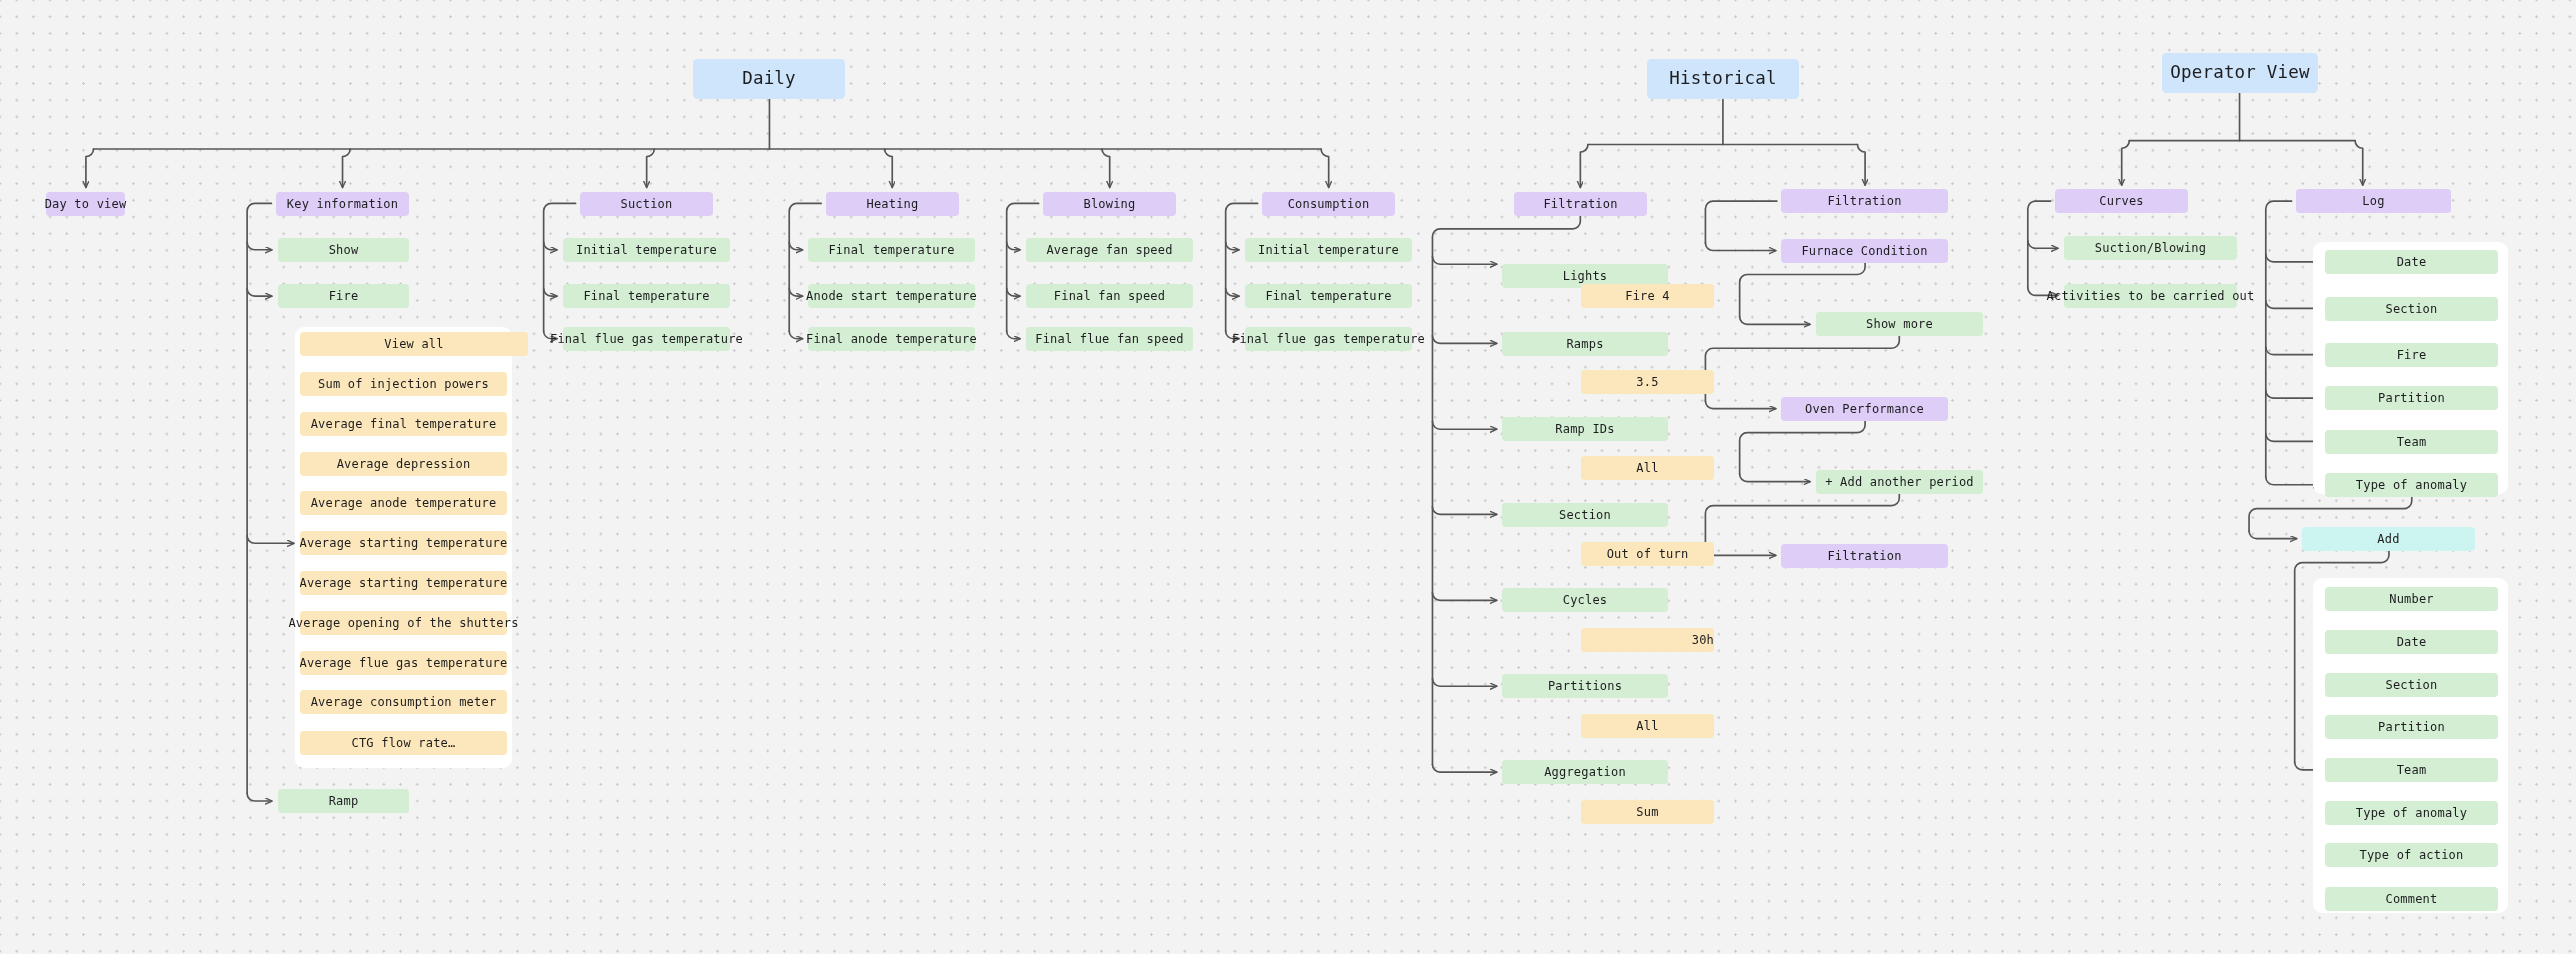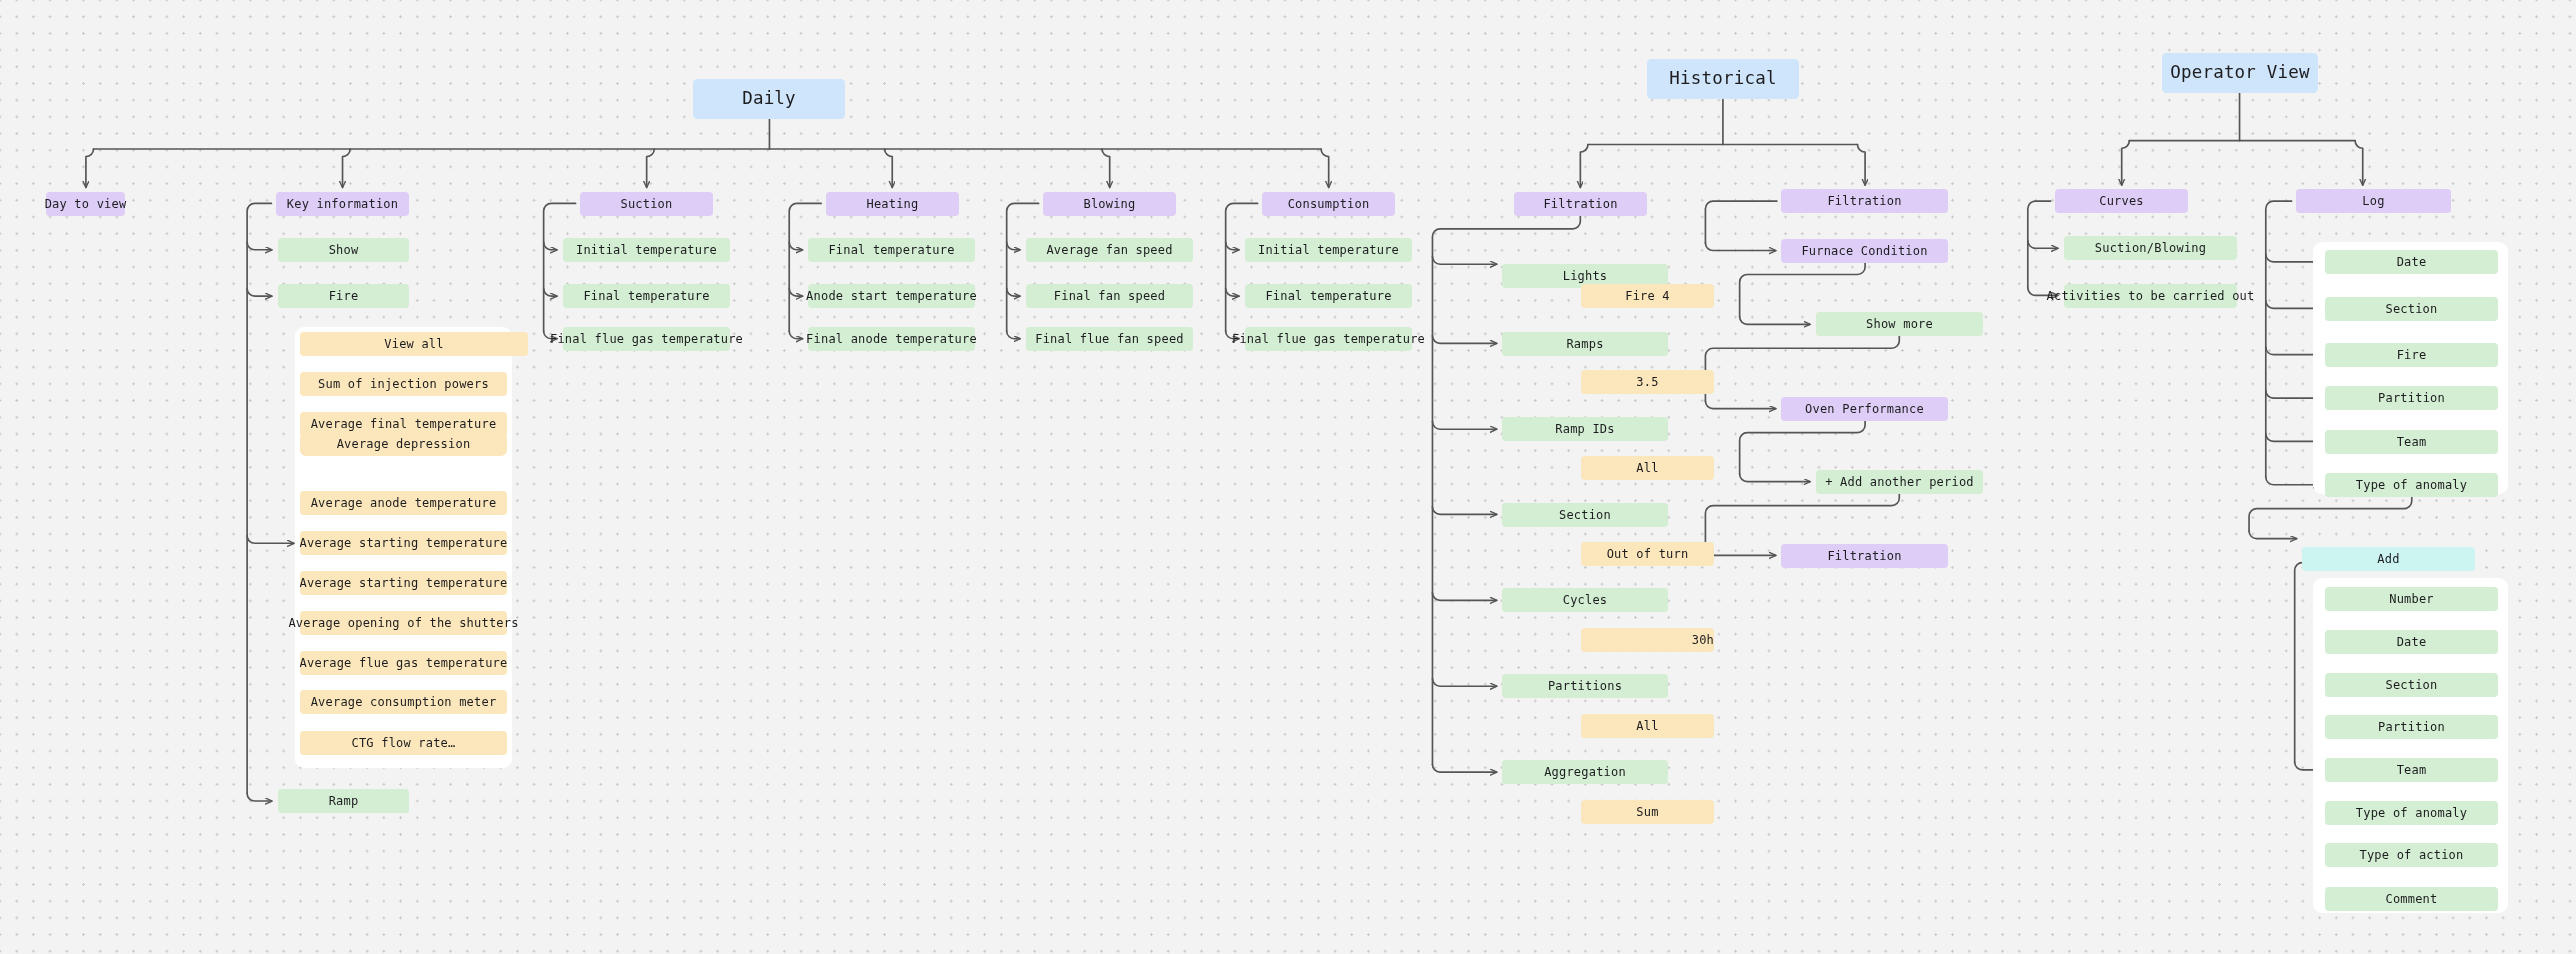--- a/index.html
+++ b/index.html
@@ -147,21 +147,21 @@
       <path d="M 3018 1002.5 A 10 10 0 0 0 3028 1012.5 L 3050 1012.5" marker-end="url(#arrow)"></path>
     </g>
 </svg>
 
 <div id="cards-layer">
     <div class="card" style="left: 295px; top: 327px; width: 217px; height: 441px;"></div>
     <div class="card" style="left: 2313px; top: 242px; width: 195px; height: 252px;"></div>
     <div class="card" style="left: 2313px; top: 578px; width: 195px; height: 335px;"></div>
   </div>
 <div id="nodes-layer">
-    <div class="node root" style="left: 693px; top: 59px; width: 152px; height: 40px; margin-top: 20px;">
+    <div class="node root" style="left: 693px; top: 59px; width: 152px; height: 40px;">
       <span>Daily</span>
     </div>
     <div class="node root" style="left: 1647px; top: 59px; width: 152px; height: 40px;">
       <span>Historical</span>
     </div>
     <div class="node root" style="left: 2162px; top: 53px; width: 156px; height: 40px;">
       <span>Operator View</span>
     </div>
     <div class="node section" style="left: 46px; top: 192px; width: 79px; height: 23.6px;">
       <span>Day to view</span>
@@ -177,21 +177,21 @@
     </div>
     <div class="node value" style="left: 300px; top: 332px; width: 228px; height: 23.6px;">
       <span>View all</span>
     </div>
     <div class="node value" style="left: 300px; top: 372px; width: 207px; height: 23.6px;">
       <span>Sum of injection powers</span>
     </div>
     <div class="node value" style="left: 300px; top: 412px; width: 207px; height: 23.6px;">
       <span>Average final temperature</span>
     </div>
-    <div class="node value" style="left: 300px; top: 432px; width: 207px; height: 23.6px; border-radius: 6px;">
+    <div class="node value" style="left: 300px; top: 452px; width: 207px; height: 23.6px;">
       <span>Average depression</span>
     </div>
     <div class="node value" style="left: 300px; top: 491px; width: 207px; height: 23.6px;">
       <span>Average anode temperature</span>
     </div>
     <div class="node value" style="left: 300px; top: 531px; width: 207px; height: 23.6px;">
       <span>Average starting temperature</span>
     </div>
     <div class="node value" style="left: 300px; top: 571px; width: 207px; height: 23.6px;">
       <span>Average starting temperature</span>
@@ -345,21 +345,21 @@
     </div>
     <div class="node leaf" style="left: 2325px; top: 386px; width: 173px; height: 23.6px;">
       <span>Partition</span>
     </div>
     <div class="node leaf" style="left: 2325px; top: 430px; width: 173px; height: 23.6px;">
       <span>Team</span>
     </div>
     <div class="node leaf" style="left: 2325px; top: 473px; width: 173px; height: 23.6px;">
       <span>Type of anomaly</span>
     </div>
-    <div class="node accent" style="left: 2302px; top: 527px; width: 173px; height: 23.6px; margin-top: 20px;">
+    <div class="node accent" style="left: 2302px; top: 527px; width: 173px; height: 23.6px;">
       <span>Add</span>
     </div>
     <div class="node leaf" style="left: 2325px; top: 587px; width: 173px; height: 23.6px;">
       <span>Number</span>
     </div>
     <div class="node leaf" style="left: 2325px; top: 630px; width: 173px; height: 23.6px;">
       <span>Date</span>
     </div>
     <div class="node leaf" style="left: 2325px; top: 673px; width: 173px; height: 23.6px;">
       <span>Section</span>

